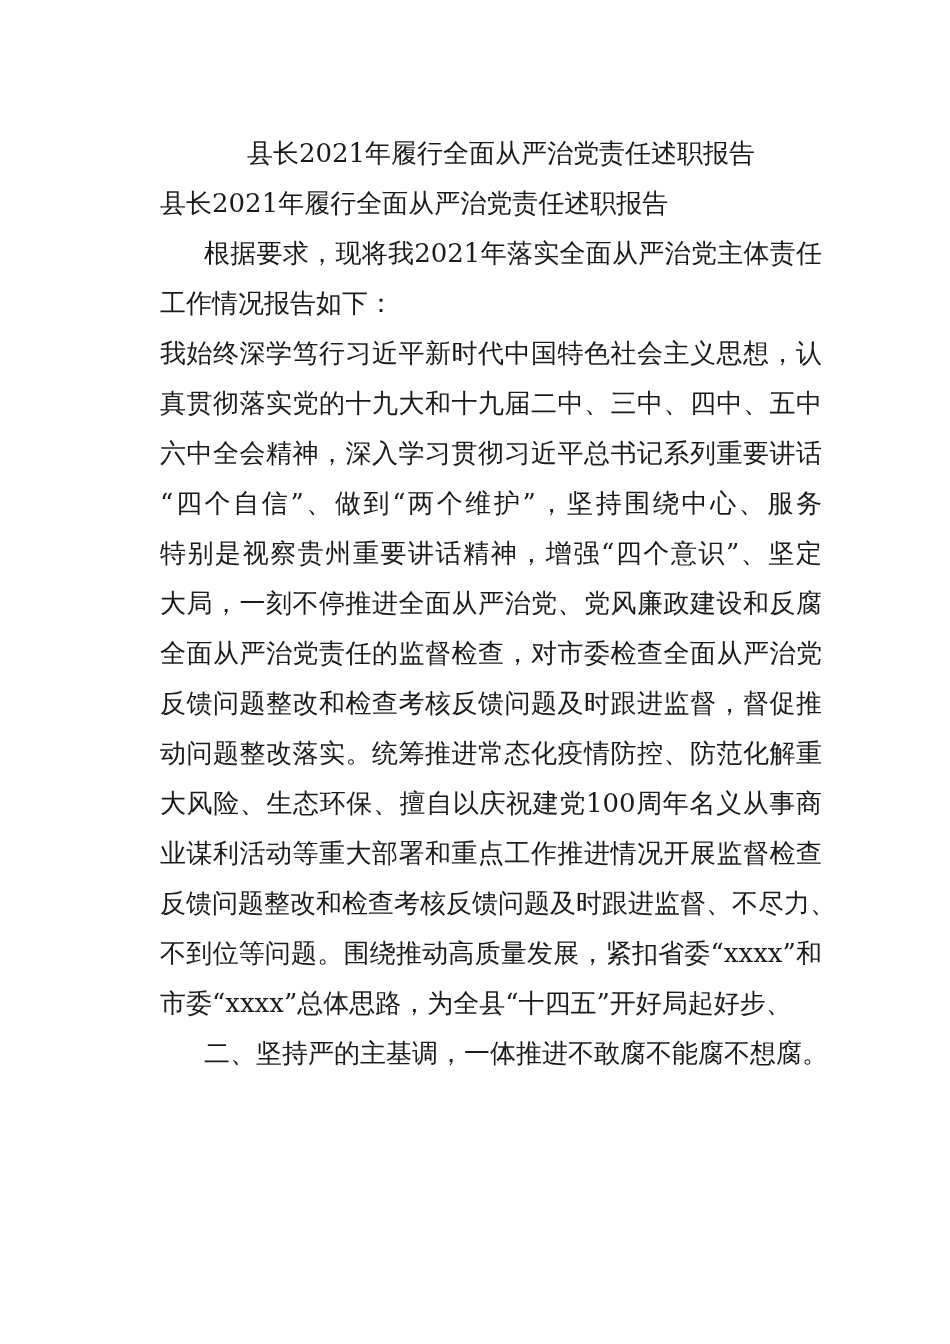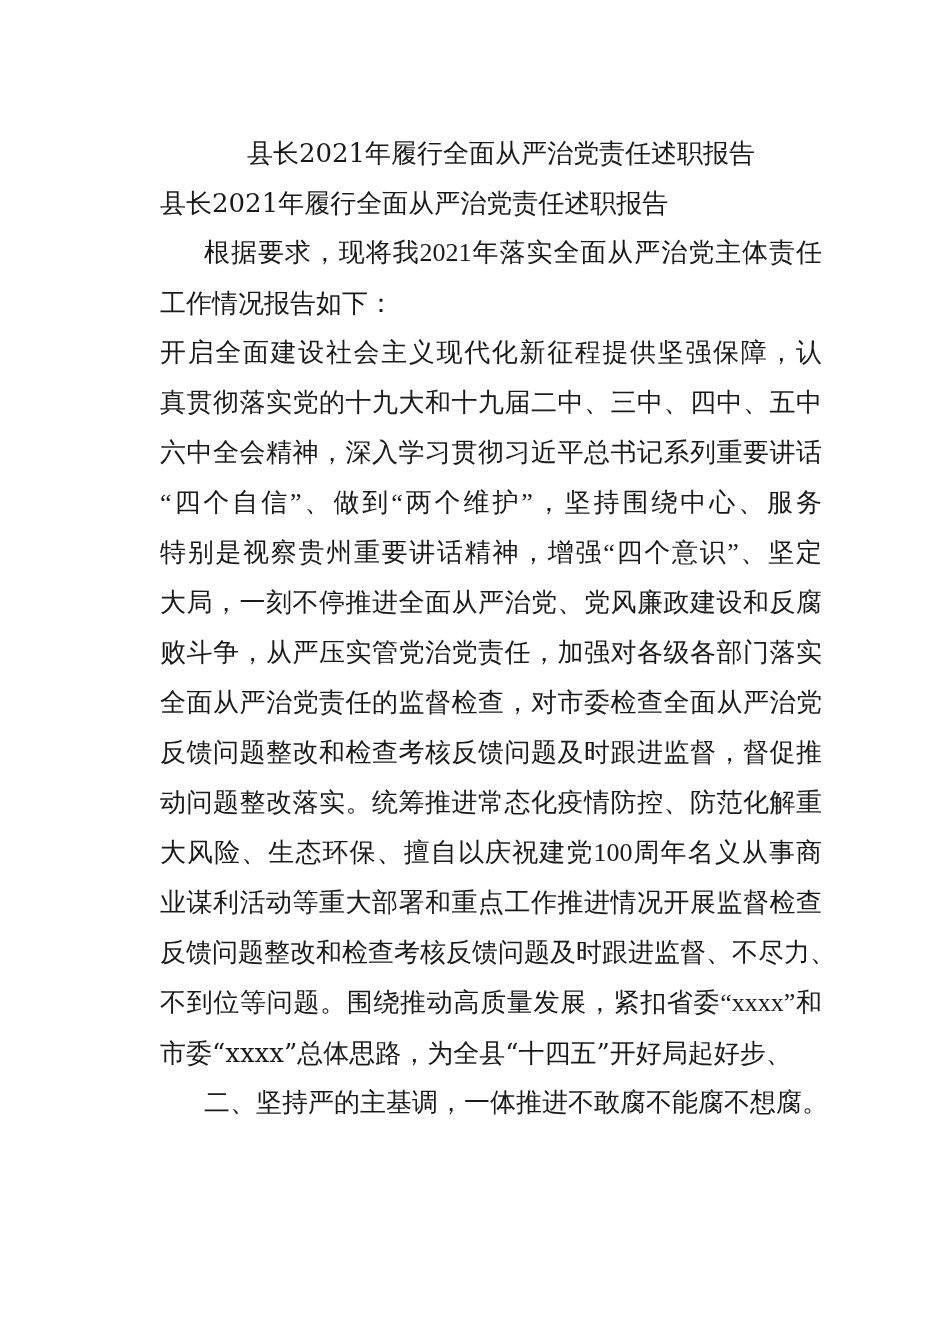--- a/index.html
+++ b/index.html
@@ -24,46 +24,44 @@
     .line {
       height: 50px;
       line-height: 50px;
       font-size: 26px;
       white-space: nowrap;
       overflow: visible;
     }
     .justify {
       text-align: justify;
       text-align-last: justify;
-      font-family: Liberation Serif, serif;
     }
     .title-center {
       text-align: center;
       padding-left: 20px;
     }
     .indent {
       padding-left: 44px;
     }
   </style>
 </head>
 <body>
 
 <div class="page">
   <div class="line title-center">县长2021年履行全面从严治党责任述职报告</div>
   <div class="line">县长2021年履行全面从严治党责任述职报告</div>
 
   <div class="line indent justify">根据要求，现将我2021年落实全面从严治党主体责任</div>
   <div class="line">工作情况报告如下：</div>
-  <div class="line justify">开启全面建设社会主义现代化新征程提供坚强保障，认</div>
+  <div class="line justify">我始终深学笃行习近平新时代中国特色社会主义思想，认</div>
   <div class="line justify">真贯彻落实党的十九大和十九届二中、三中、四中、五中</div>
   <div class="line justify">六中全会精神，深入学习贯彻习近平总书记系列重要讲话</div>
   <div class="line justify">“四个自信”、做到“两个维护”，坚持围绕中心、服务</div>
   <div class="line justify">特别是视察贵州重要讲话精神，增强“四个意识”、坚定</div>
   <div class="line justify">大局，一刻不停推进全面从严治党、党风廉政建设和反腐</div>
-  <div class="line justify">败斗争，从严压实管党治党责任，加强对各级各部门落实</div>
   <div class="line justify">全面从严治党责任的监督检查，对市委检查全面从严治党</div>
   <div class="line justify">反馈问题整改和检查考核反馈问题及时跟进监督，督促推</div>
   <div class="line justify">动问题整改落实。统筹推进常态化疫情防控、防范化解重</div>
   <div class="line justify">大风险、生态环保、擅自以庆祝建党100周年名义从事商</div>
   <div class="line justify">业谋利活动等重大部署和重点工作推进情况开展监督检查</div>
   <div class="line justify">反馈问题整改和检查考核反馈问题及时跟进监督、不尽力、</div>
   <div class="line justify">不到位等问题。围绕推动高质量发展，紧扣省委“xxxx”和</div>
   <div class="line">市委“xxxx”总体思路，为全县“十四五”开好局起好步、</div>
   <div class="line indent justify">二、坚持严的主基调，一体推进不敢腐不能腐不想腐。</div>
 </div>

